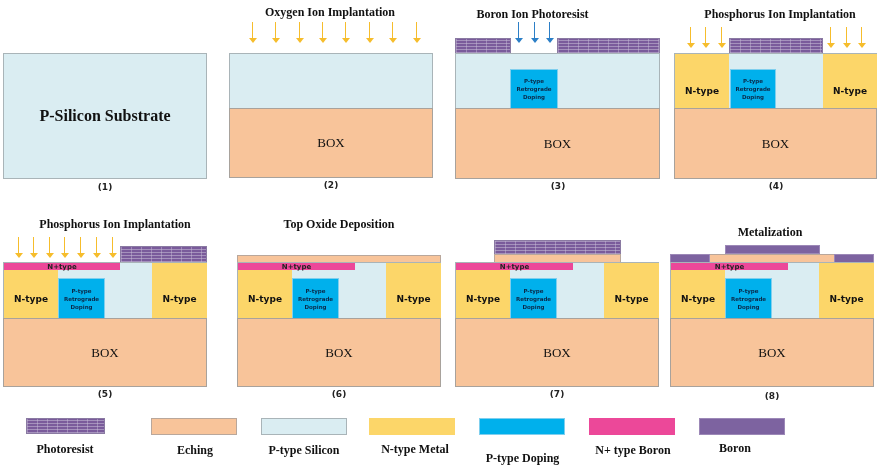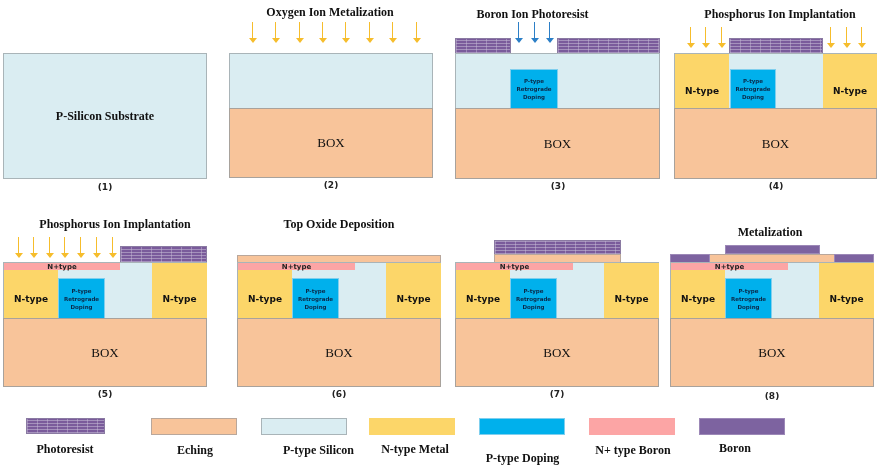--- a/index.html
+++ b/index.html
@@ -4,21 +4,21 @@
 <style>
   html, body { margin: 0; padding: 0; background: #ffffff; }
   body { width: 880px; height: 470px; position: relative; overflow: hidden; font-family: "Liberation Serif", serif; }
   .abs { position: absolute; box-sizing: border-box; }
   .title { position: absolute; font-family: "Liberation Serif", serif; font-weight: bold; font-size: 12px; color: #111; text-align: center; white-space: nowrap; }
   .num { position: absolute; font-family: "DejaVu Sans", sans-serif; font-weight: bold; font-size: 9px; color: #222; text-align: center; }
   .psi { background: #daedf2; border: 1px solid #a9b4b8; }
   .box { background: #f8c49a; border: 1px solid #a8a29c; display: flex; align-items: center; justify-content: center; font-family: "Liberation Serif", serif; font-size: 13px; color: #111; }
   .ntype { background: #fcd669; display: flex; align-items: center; justify-content: center; font-family: "DejaVu Sans", sans-serif; font-weight: bold; font-size: 9px; color: #111; }
   .pdop { background: #00b0ec; border: 1px solid #7fcfee; display: flex; align-items: center; justify-content: center; text-align: center; font-family: "DejaVu Sans", sans-serif; font-weight: bold; font-size: 5.5px; line-height: 8px; color: #0a2a4a; }
-  .nplus { background: #fca5a5; font-family: "DejaVu Sans", sans-serif; font-weight: bold; font-size: 7px; line-height: 8px; color: #222; text-align: center; }
+  .nplus { background: #ec4899; font-family: "DejaVu Sans", sans-serif; font-weight: bold; font-size: 7px; line-height: 8px; color: #222; text-align: center; }
   .oxide { background: #f8c49a; border: 1px solid #b9a79b; }
   .metal { background: #7d63a0; border: 1px solid #9c88b7; }
   .pr {
     background-color: #7a5b9b;
     background-image:
       repeating-linear-gradient(0deg, rgba(200,190,215,0.55) 0px, rgba(200,190,215,0.55) 1px, transparent 1px, transparent 3px),
       repeating-linear-gradient(90deg, rgba(200,190,215,0.45) 0px, rgba(200,190,215,0.45) 1px, transparent 1px, transparent 10px);
     border: 1px solid #8a7aa2;
   }
   .arrow { position: absolute; width: 9px; height: 22px; }
@@ -29,27 +29,27 @@
   .arrow.b .shaft { background: #2c7fc7; }
   .arrow.b .head { border-top-color: #2c7fc7; }
   .leg-swatch { position: absolute; height: 17px; width: 86px; box-sizing: border-box; }
   .leg-label { position: absolute; font-family: "Liberation Serif", serif; font-weight: bold; font-size: 12px; color: #111; text-align: center; white-space: nowrap; }
 </style>
 </head>
 <body>
 
 <div>
   <div class="abs psi" style="left:3px;top:53px;width:204px;height:126px;display:flex;align-items:center;justify-content:center;">
-    <span style="font-family:'Liberation Serif',serif;font-weight:bold;font-size:12px;color:#111;">P-Silicon Substrate</span>
+    <span style="font-family:'Liberation Serif',serif;font-weight:bold;font-size:16px;color:#111;">P-Silicon Substrate</span>
   </div>
   <div class="num" style="left:90px;top:182px;width:30px;">(1)</div>
 </div>
 
 <div>
-  <div class="title" style="left:229px;top:5px;width:202px;">Oxygen Ion Metalization</div>
+  <div class="title" style="left:229px;top:5px;width:202px;">Oxygen Ion Implantation</div>
   <div>
     <div class="arrow y" style="left:248px;top:22px;">
         <div class="shaft"></div>
         <div class="head"></div>
       </div>
     <div class="arrow y" style="left:271px;top:22px;">
         <div class="shaft"></div>
         <div class="head"></div>
       </div>
     <div class="arrow y" style="left:295px;top:22px;">
@@ -275,21 +275,21 @@
   <div>
     <div class="leg-swatch pr" style="left:26px;top:418px;width:79px;height:16px;"></div>
     <div class="leg-label" style="left:20px;top:442px;width:90px;">Photoresist</div>
   </div>
   <div>
     <div class="leg-swatch oxide" style="left:151px;top:418px;"></div>
     <div class="leg-label" style="left:150px;top:443px;width:90px;">Eching</div>
   </div>
   <div>
     <div class="leg-swatch psi" style="left:261px;top:418px;"></div>
-    <div class="leg-label" style="left:254px;top:443px;width:100px;text-align:right;">P-type Silicon</div>
+    <div class="leg-label" style="left:254px;top:443px;width:100px;">P-type Silicon</div>
   </div>
   <div>
     <div class="leg-swatch ntype" style="left:369px;top:418px;"></div>
     <div class="leg-label" style="left:360px;top:442px;width:110px;">N-type Metal</div>
   </div>
   <div>
     <div class="leg-swatch pdop" style="left:479px;top:418px;"></div>
     <div class="leg-label" style="left:470px;top:443px;width:105px;margin-top:8px;">P-type Doping</div>
   </div>
   <div>

